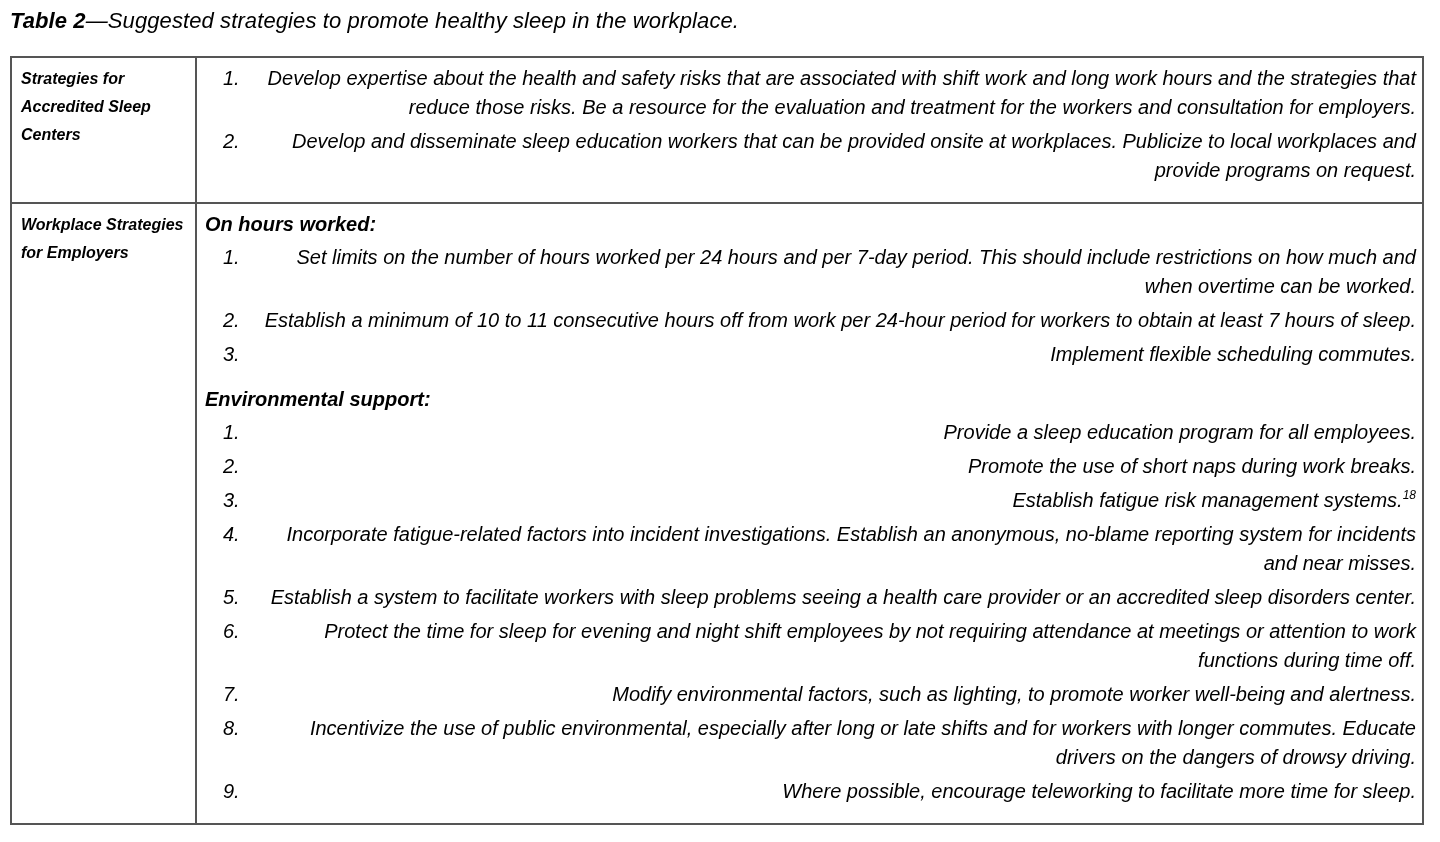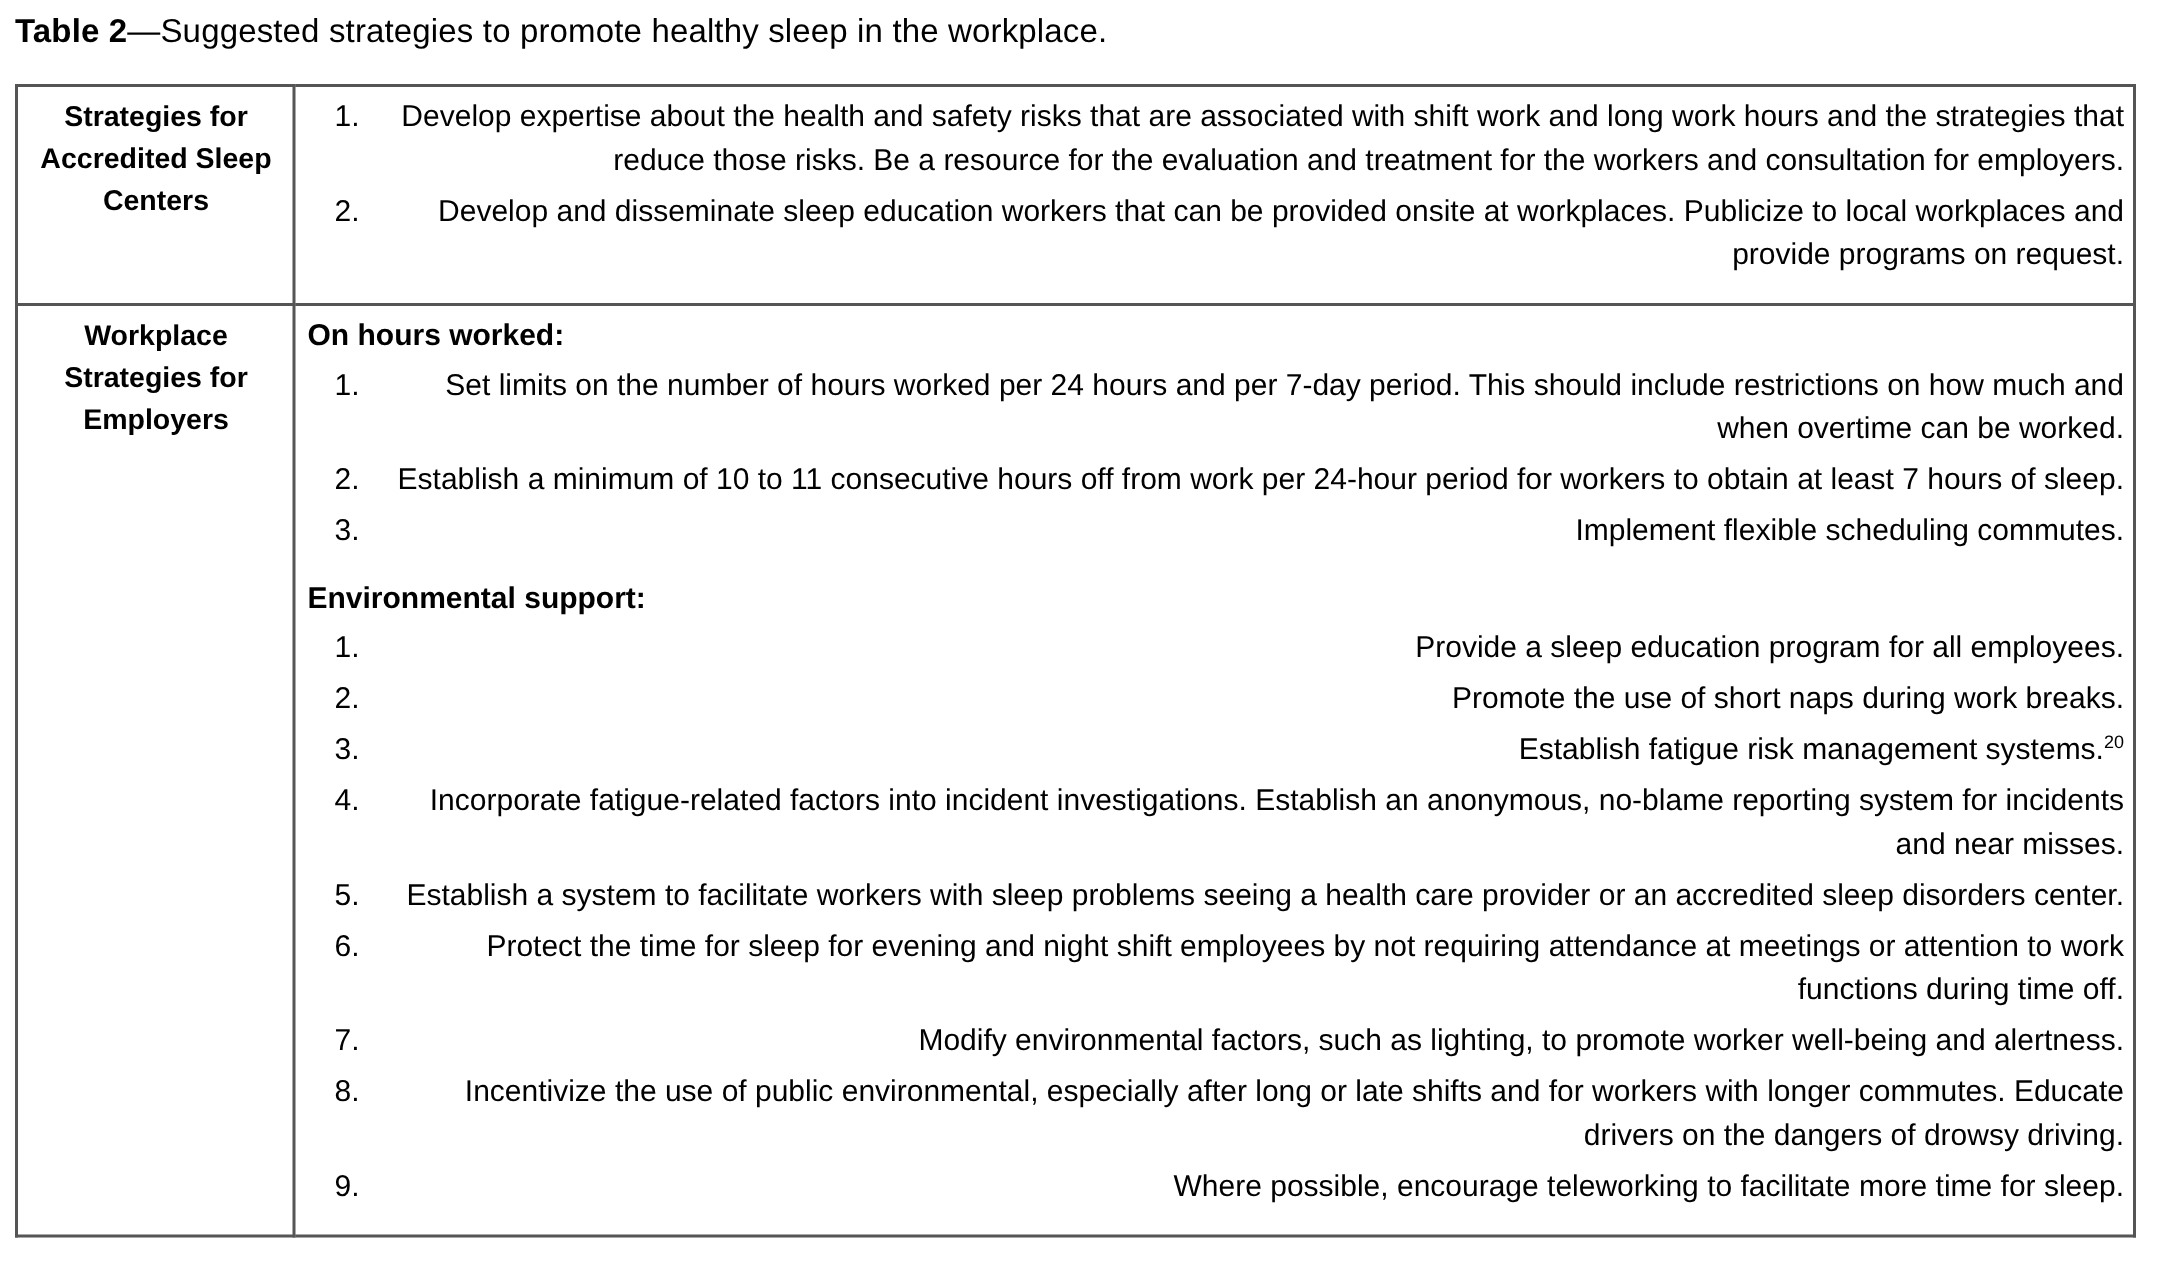--- a/index.html
+++ b/index.html
@@ -9,20 +9,21 @@
     color: #000000;
     font-family: "Liberation Sans", sans-serif;
   }
   body {
     width: 1440px;
     height: 842px;
     overflow: hidden;
   }
   .page {
     padding: 5px 12px 0 10px;
+    font-style: italic;
   }
   .caption {
     font-size: 22px;
     line-height: 28px;
     font-weight: normal;
     margin: 0;
     padding: 2px 0 0 0;
     letter-spacing: 0.1px;
   }
   .caption .bold {
@@ -33,23 +34,23 @@
     table-layout: fixed;
     width: 1414px;
     margin-top: 21px;
   }
   .tbl th, .tbl td {
     border: 2px solid #555555;
     vertical-align: top;
   }
   .tbl th {
     width: 166px;
-    font-size: 19px;
+    font-size: 16px;
     font-weight: bold;
-    text-align: center;
+    text-align: left;
     line-height: 28px;
     padding: 7px 8px 8px 9px;
   }
   .tbl td {
     font-size: 20px;
     line-height: 29px;
     padding: 6px 6px 12px 8px;
   }
   .sec-heading {
     font-weight: bold;
@@ -124,21 +125,21 @@
               <div class="li">
                 <span class="num">1.</span>
                 <span class="li-text">Provide a sleep education program for all employees.</span>
               </div>
               <div class="li">
                 <span class="num">2.</span>
                 <span class="li-text">Promote the use of short naps during work breaks.</span>
               </div>
               <div class="li">
                 <span class="num">3.</span>
-                <span class="li-text">Establish fatigue risk management systems.<sup>20</sup></span>
+                <span class="li-text">Establish fatigue risk management systems.<sup>18</sup></span>
               </div>
               <div class="li">
                 <span class="num">4.</span>
                 <span class="li-text">Incorporate fatigue-related factors into incident investigations. Establish an anonymous, no-blame reporting system for incidents and near misses.</span>
               </div>
               <div class="li">
                 <span class="num">5.</span>
                 <span class="li-text">Establish a system to facilitate workers with sleep problems seeing a health care provider or an accredited sleep disorders center.</span>
               </div>
               <div class="li">

